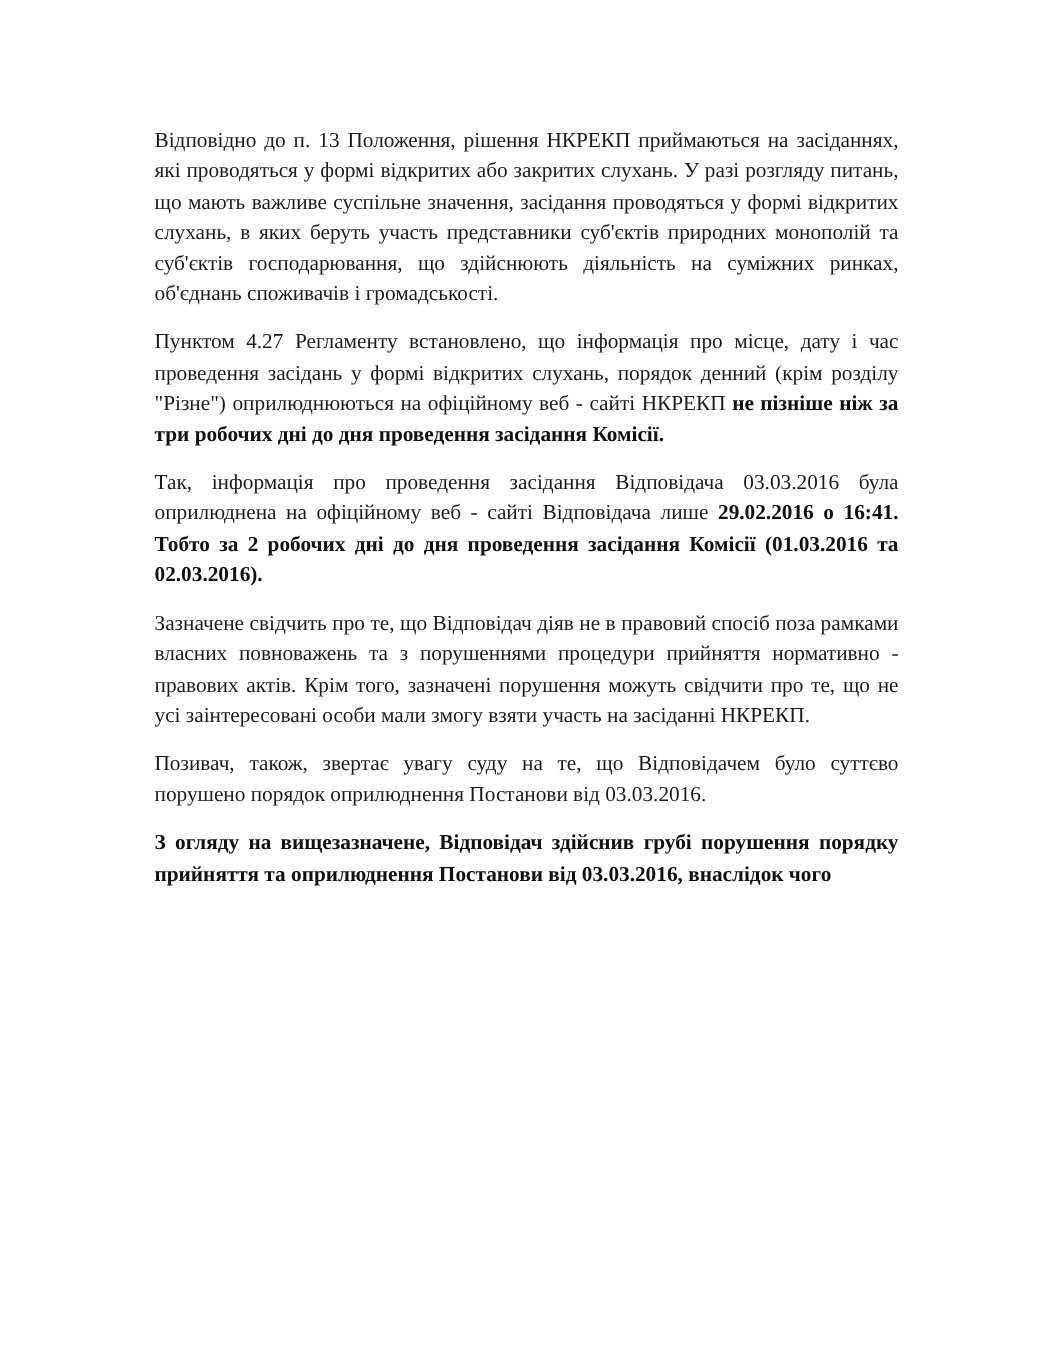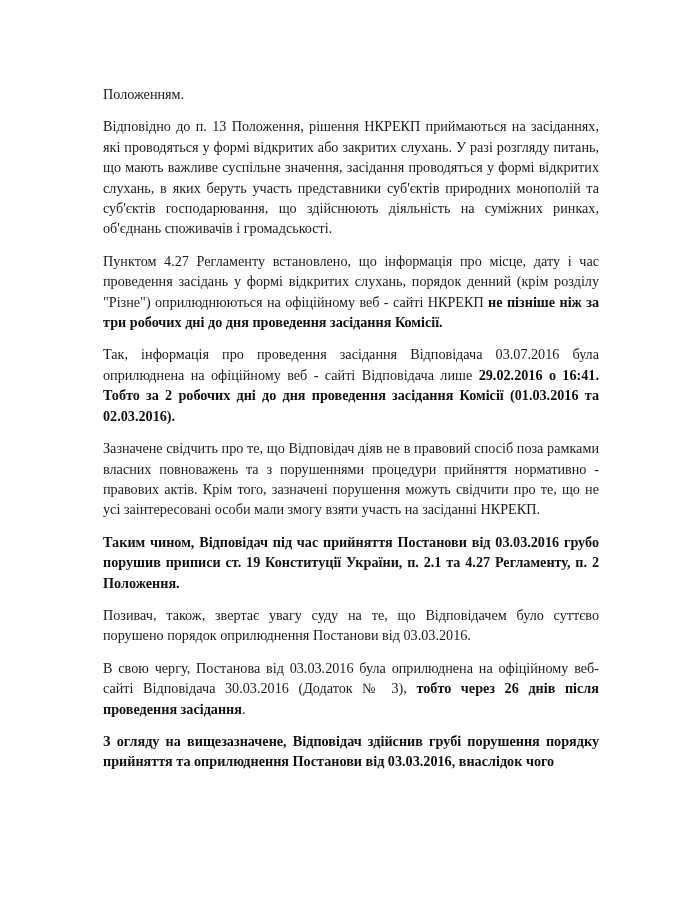--- a/index.html
+++ b/index.html
@@ -17,50 +17,41 @@
   .para {
     margin: 0 0 12px 0;
     text-align: justify;
   }
   .para b { font-weight: bold; color: #111; }
 </style>
 </head>
 <body>
 
 <div class="page">
-  <p class="para">
-    <span>Положенням.</span>
-  </p>
 
   <p class="para">
     <span>Відповідно до п. 13 Положення, рішення НКРЕКП приймаються на засіданнях, які проводяться у формі відкритих або закритих слухань. У разі розгляду питань, що мають важливе суспільне значення, засідання проводяться у формі відкритих слухань, в яких беруть участь представники суб'єктів природних монополій та суб'єктів господарювання, що здійснюють діяльність на суміжних ринках, об'єднань споживачів і громадськості.</span>
   </p>
 
   <p class="para">
     <span>Пунктом 4.27 Регламенту встановлено, що інформація про місце, дату і час проведення засідань у формі відкритих слухань, порядок денний (крім розділу "Різне") оприлюднюються на офіційному веб - сайті НКРЕКП </span><b>не пізніше ніж за три робочих дні до дня проведення засідання Комісії.</b>
   </p>
 
 
   <p class="para">
-    <span>Так, інформація про проведення засідання Відповідача 03.07.2016 була оприлюднена на офіційному веб - сайті Відповідача лише </span><b>29.02.2016 о 16:41. Тобто за 2 робочих дні до дня проведення засідання Комісії (01.03.2016 та 02.03.2016).</b>
+    <span>Так, інформація про проведення засідання Відповідача 03.03.2016 була оприлюднена на офіційному веб - сайті Відповідача лише </span><b>29.02.2016 о 16:41. Тобто за 2 робочих дні до дня проведення засідання Комісії (01.03.2016 та 02.03.2016).</b>
   </p>
 
   <p class="para">
     <span>Зазначене свідчить про те, що Відповідач діяв не в правовий спосіб поза рамками власних повноважень та з порушеннями процедури прийняття нормативно - правових актів. Крім того, зазначені порушення можуть свідчити про те, що не усі заінтересовані особи мали змогу взяти участь на засіданні НКРЕКП.</span>
   </p>
 
-  <p class="para">
-    <b>Таким чином, Відповідач під час прийняття Постанови від 03.03.2016 грубо порушив приписи ст. 19 Конституції України, п. 2.1 та 4.27 Регламенту, п. 2 Положення.</b>
-  </p>
 
   <p class="para">
     <span>Позивач, також, звертає увагу суду на те, що Відповідачем було суттєво порушено порядок оприлюднення Постанови від 03.03.2016.</span>
   </p>
 
 
-  <p class="para">
-    <span>В свою чергу, Постанова від 03.03.2016 була оприлюднена на офіційному веб-сайті Відповідача 30.03.2016 (Додаток № 3), </span><b>тобто через 26 днів після проведення засідання</b><span>.</span>
-  </p>
 
   <p class="para">
     <b>З огляду на вищезазначене, Відповідач здійснив грубі порушення порядку прийняття та оприлюднення Постанови від 03.03.2016, внаслідок чого</b>
   </p>
 </div>
 
 </body></html>

